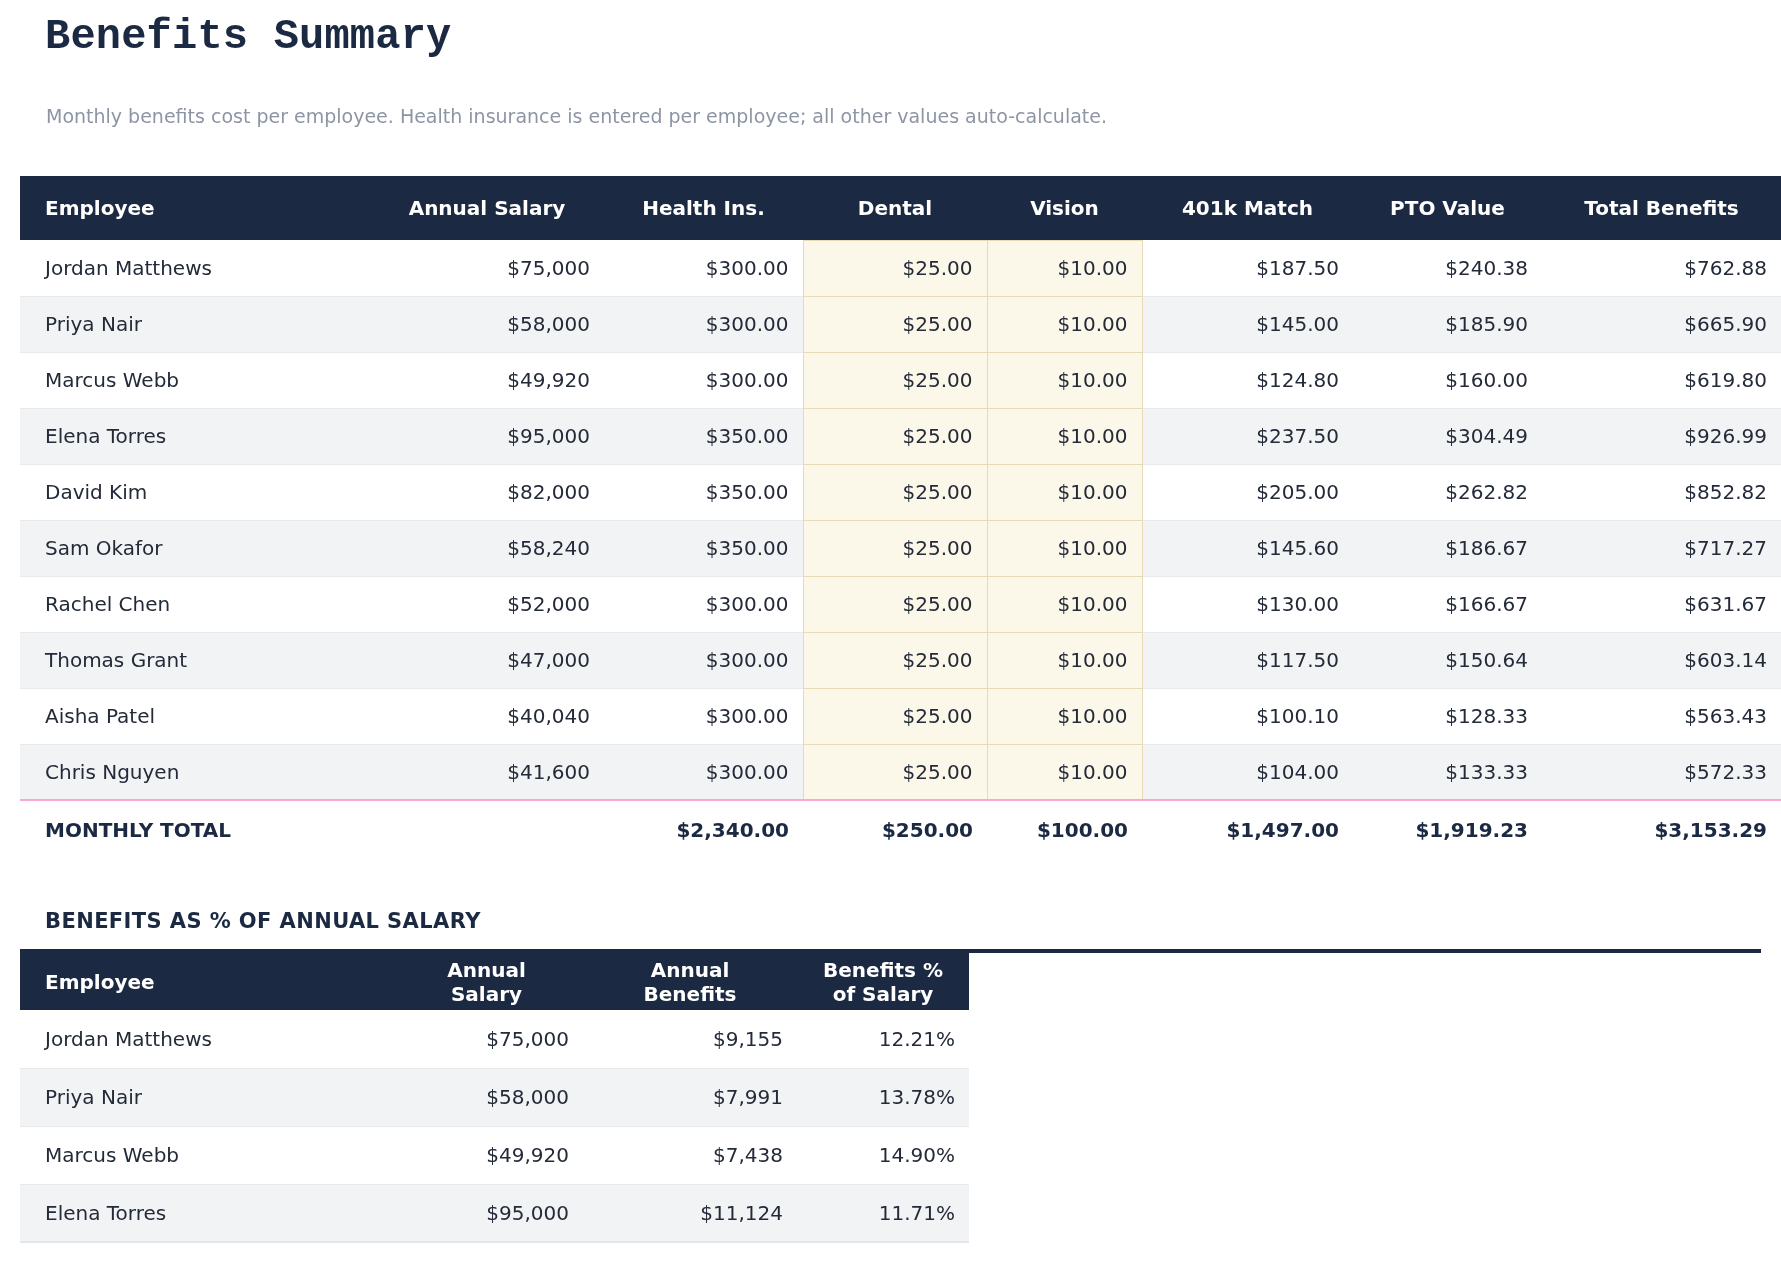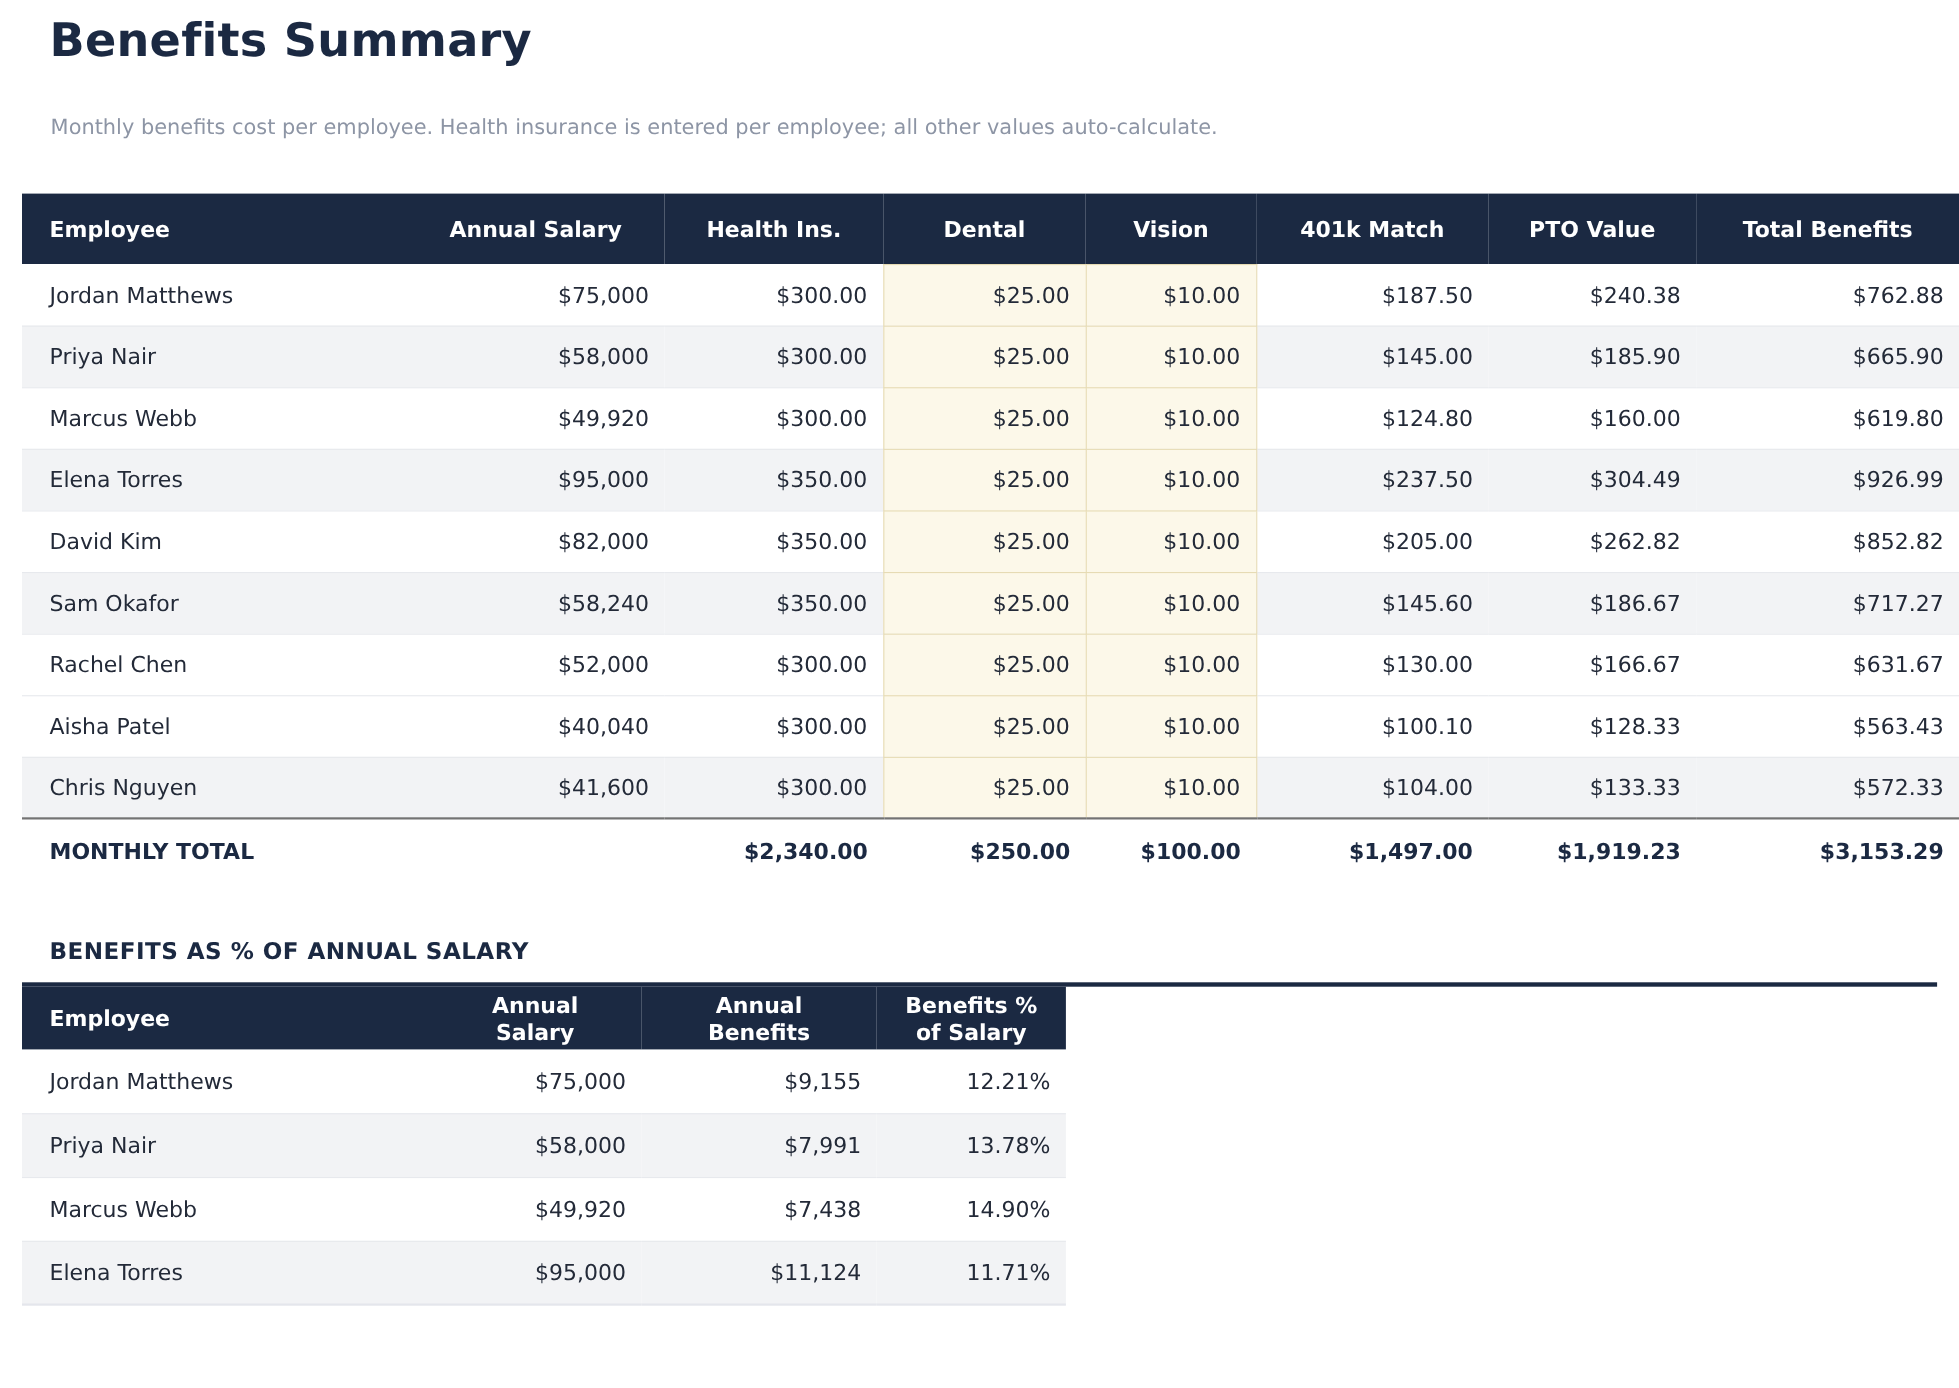--- a/index.html
+++ b/index.html
@@ -15,21 +15,21 @@
   html,body{margin:0;padding:0;}
   body{
     width:1781px;height:1262px;overflow:hidden;background:#ffffff;
     font-family:"DejaVu Sans","Liberation Sans",sans-serif;
     color:var(--text);
   }
   .page{padding:0 20px;}
   h1.page-title{
     margin:12px 0 0 25px;
     font-size:42px;line-height:1.2;font-weight:bold;
-    color:var(--navy);letter-spacing:0.2px;
+    color:var(--navy);letter-spacing:0.2px;font-family:Liberation Mono, monospace;
   }
   p.subtitle{
     margin:42px 0 0 26px;
     font-size:19px;line-height:24px;
     color:var(--muted);
   }
   table{border-collapse:collapse;table-layout:fixed;}
   table.main{width:1741px;margin-top:48px;}
   table.pct{width:949px;}
   thead th{
@@ -45,21 +45,21 @@
   td{font-size:20px;padding:0 14px;vertical-align:middle;}
   table.main tbody td{height:56px;}
   table.pct tbody td{height:58px;}
   td.c-text{text-align:left;padding-left:25px;}
   td.c-num{text-align:right;}
   td.input-cell{
     background:var(--cream);
     border:1px solid var(--cream-border);
   }
   tfoot tr.total-row td{
-    height:58px;border-top:2px solid #737373;
+    height:58px;border-top:2px solid #f9a8d4;
     font-weight:bold;color:var(--navy);font-size:20px;
   }
   h2.section-heading{
     margin:50px 0 0 25px;
     font-size:21px;line-height:26px;font-weight:bold;
     color:var(--navy);letter-spacing:0.4px;
   }
   .section-rule{
     margin-top:15px;height:4px;width:1741px;
     background:var(--navy);
@@ -161,20 +161,30 @@
         <tr>
           <td class="c-text">Rachel Chen</td>
           <td class="c-num">$52,000</td>
           <td class="c-num">$300.00</td>
           <td class="c-num input-cell">$25.00</td>
           <td class="c-num input-cell">$10.00</td>
           <td class="c-num">$130.00</td>
           <td class="c-num">$166.67</td>
           <td class="c-num">$631.67</td>
         </tr>
+        <tr class="alt">
+          <td class="c-text">Thomas Grant</td>
+          <td class="c-num">$47,000</td>
+          <td class="c-num">$300.00</td>
+          <td class="c-num input-cell">$25.00</td>
+          <td class="c-num input-cell">$10.00</td>
+          <td class="c-num">$117.50</td>
+          <td class="c-num">$150.64</td>
+          <td class="c-num">$603.14</td>
+        </tr>
         <tr>
           <td class="c-text">Aisha Patel</td>
           <td class="c-num">$40,040</td>
           <td class="c-num">$300.00</td>
           <td class="c-num input-cell">$25.00</td>
           <td class="c-num input-cell">$10.00</td>
           <td class="c-num">$100.10</td>
           <td class="c-num">$128.33</td>
           <td class="c-num">$563.43</td>
         </tr>

